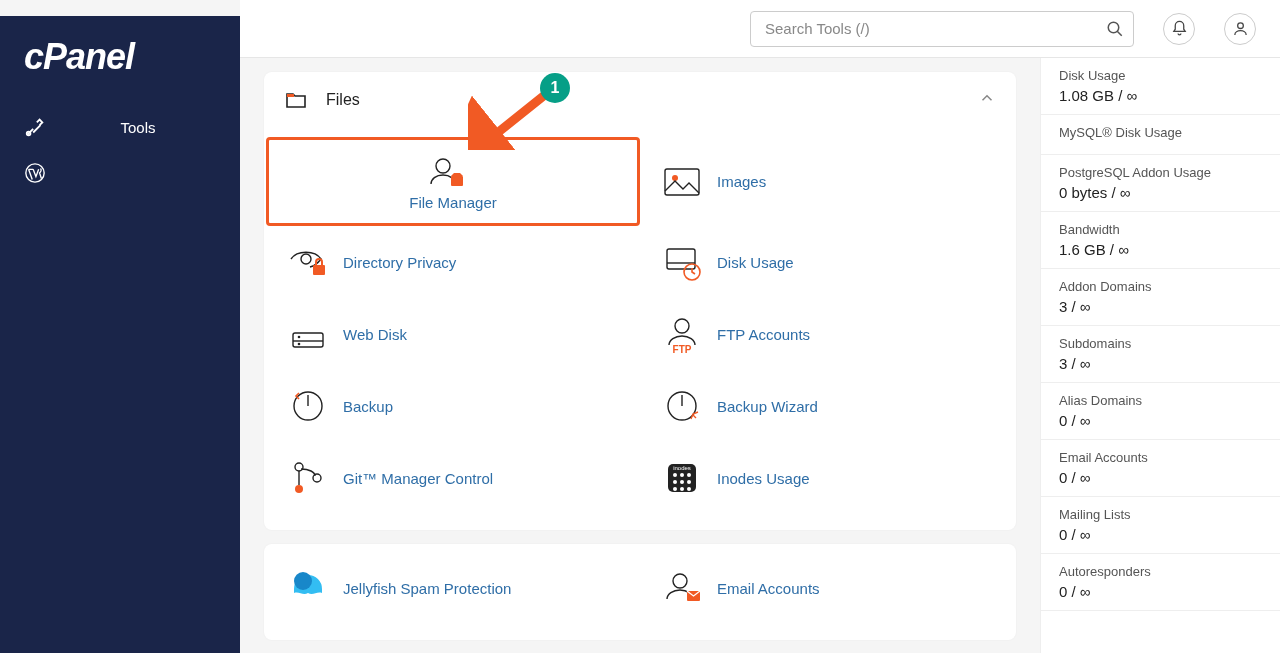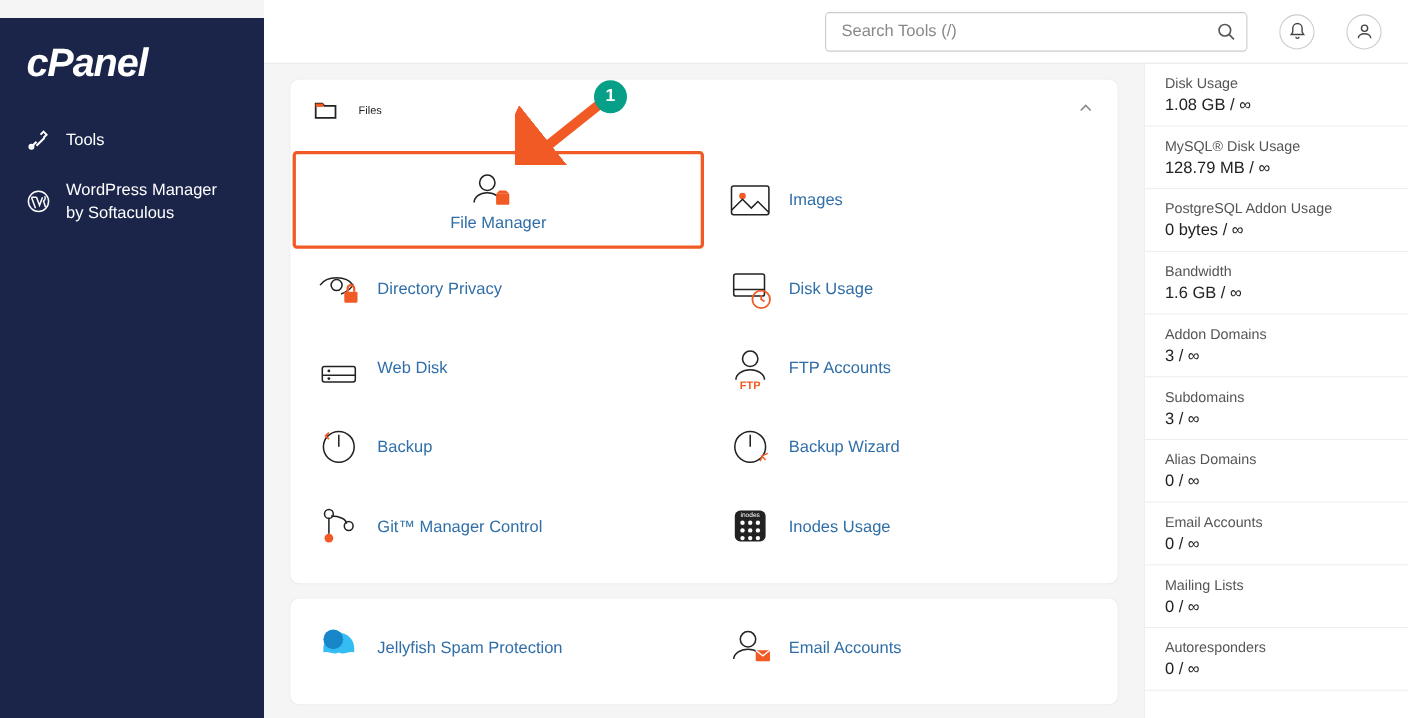--- a/index.html
+++ b/index.html
@@ -1,37 +1,37 @@
 <!DOCTYPE html>
 <html><head>
   <meta charset="utf-8">
   <style>
     * { box-sizing: border-box; margin: 0; padding: 0; }
     body { font-family: -apple-system, BlinkMacSystemFont, "Segoe UI", Helvetica, Arial, sans-serif; background: #f5f5f5; width: 1280px; height: 653px; overflow: hidden; position: relative; }
     .sidebar { position: fixed; left: 0; top: 16px; width: 240px; height: 100%; background: #1a2549; color: #fff; padding: 20px 0 0 0; z-index: 10; }
     .logo { padding: 0 24px 26px 24px; font-size: 36px; font-weight: 700; font-style: italic; letter-spacing: -1px; }
     .nav-item { display: flex; align-items: center; padding: 12px 24px; font-size: 15px; color: #fff; cursor: pointer; line-height: 1.4; }
     .nav-item .icon { width: 22px; height: 22px; margin-right: 14px; flex-shrink: 0; }
-    .nav-item .label { flex: 1; }
+    .nav-item .label { flex: 1; text-align: center; }
     .main { margin-left: 240px; height: 100%; display: flex; flex-direction: column; }
     .topbar { background: #fff; border-bottom: 1px solid #e6e6e6; height: 58px; display: flex; align-items: center; justify-content: flex-end; padding: 0 24px; gap: 29px; }
     .search-wrap { position: relative; width: 384px; }
     .search-input { width: 100%; height: 36px; border: 1px solid #ccc; border-radius: 4px; padding: 0 40px 0 14px; font-size: 15px; color: #333; }
     .search-input::placeholder { color: #888; }
     .search-icon { position: absolute; right: 10px; top: 50%; transform: translateY(-50%); width: 18px; height: 18px; color: #555; pointer-events: none; }
     .top-btn { width: 32px; height: 32px; border: 1px solid #ccc; border-radius: 50%; display: flex; align-items: center; justify-content: center; background: #fff; cursor: pointer; }
     .top-btn svg { width: 17px; height: 17px; color: #444; }
     .content-row { flex: 1; display: flex; overflow: hidden; }
     .content-main { flex: 1; overflow-y: auto; padding: 0 24px 14px 24px; }
     .content-stats { width: 240px; background: #fff; overflow-y: auto; border-left: 1px solid #eee; }
     .panel { background: #fff; border-radius: 8px; margin-top: 14px; box-shadow: 0 0 2px rgba(0,0,0,0.05); }
     .panel-header { display: flex; align-items: center; padding: 16px 20px; border-bottom: 1px solid transparent; }
     .panel-header .folder-icon { width: 24px; height: 24px; margin-right: 18px; }
     .panel-header .email-icon { width: 24px; height: 24px; margin-right: 18px; }
-    .panel-header .title { font-size: 10px; color: #222; flex: 1; }
+    .panel-header .title { font-size: 16px; color: #222; flex: 1; }
     .chev { width: 18px; height: 18px; color: #888; }
     .tools-grid { display: grid; grid-template-columns: 1fr 1fr 1fr; padding: 8px 2px 16px 2px; }
     .tool { display: flex; align-items: center; padding: 12px 18px; cursor: pointer; border-radius: 4px; border: 3px solid transparent; position: relative; }
     .tool .tool-icon { width: 42px; height: 42px; margin-right: 14px; flex-shrink: 0; display: flex; align-items: center; justify-content: center; }
     .tool .tool-label { color: #2f6ea7; font-size: 15px; }
     .tool.highlight { border: 3px solid #f15a24; flex-direction: column; }
     .stat-row { padding: 10px 18px; border-bottom: 1px solid #eee; }
     .stat-label { font-size: 13px; color: #555; margin-bottom: 4px; }
     .stat-value { font-size: 15px; color: #222; }
     .annotation { position: absolute; z-index: 50; pointer-events: none; }
@@ -52,21 +52,20 @@
     </span>
     <span class="label">Tools</span>
   </div>
   <div class="nav-item">
     <span class="icon">
       <svg viewBox="0 0 24 24" fill="none" stroke="#fff" stroke-width="1.5">
           <circle cx="12" cy="12" r="10"></circle>
           <path d="M5 8h5M5 8l4 11M10 8l3 8 3-8M18 7c1 1 1 3-1 5l2 6"></path>
         </svg>
     </span>
-    <span class="label">WordPress Manager by Softaculous</span>
   </div>
 </div>
 
 <div class="main">
   <div class="topbar">
     <div class="search-wrap">
       <input class="search-input" placeholder="Search Tools (/)" style="">
       <span class="search-icon">
         <svg viewBox="0 0 24 24" fill="none" stroke="currentColor" stroke-width="2">
             <circle cx="10" cy="10" r="7"></circle>
@@ -243,21 +242,20 @@
           </div>
         </div>
       </div>
     <div class="content-stats" id="stats-mount">
         <div class="stat-row">
           <div class="stat-label">Disk Usage</div>
           <div class="stat-value">1.08 GB / ∞</div>
         </div>
         <div class="stat-row">
           <div class="stat-label">MySQL® Disk Usage</div>
-          <div class="stat-value">128.79 MB / ∞</div>
         </div>
         <div class="stat-row">
           <div class="stat-label">PostgreSQL Addon Usage</div>
           <div class="stat-value">0 bytes / ∞</div>
         </div>
         <div class="stat-row">
           <div class="stat-label">Bandwidth</div>
           <div class="stat-value">1.6 GB / ∞</div>
         </div>
         <div class="stat-row">

